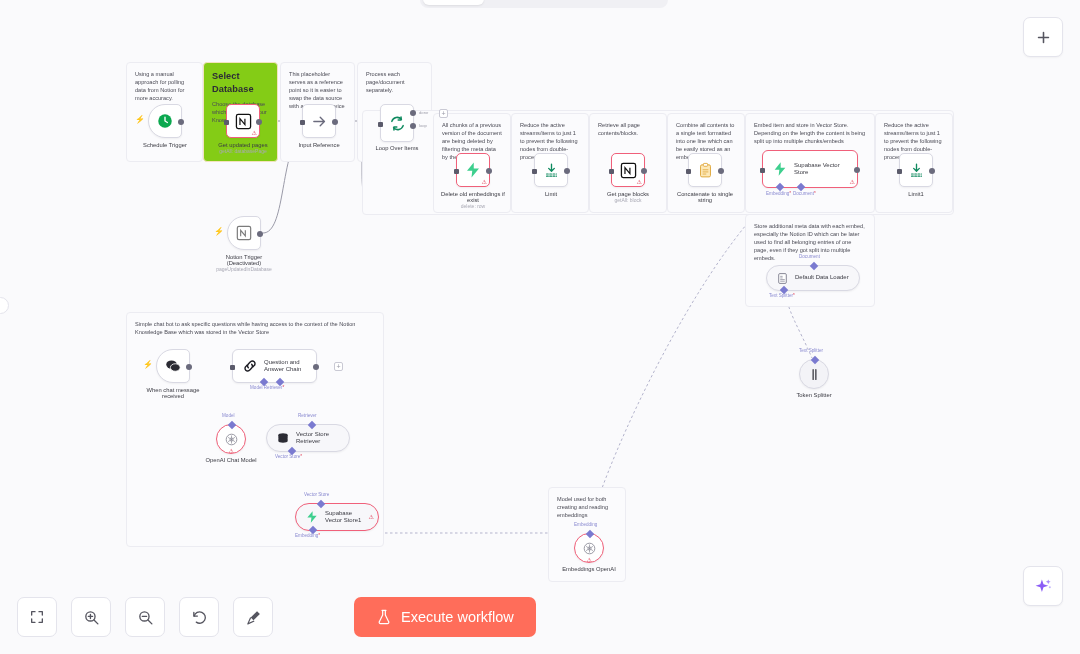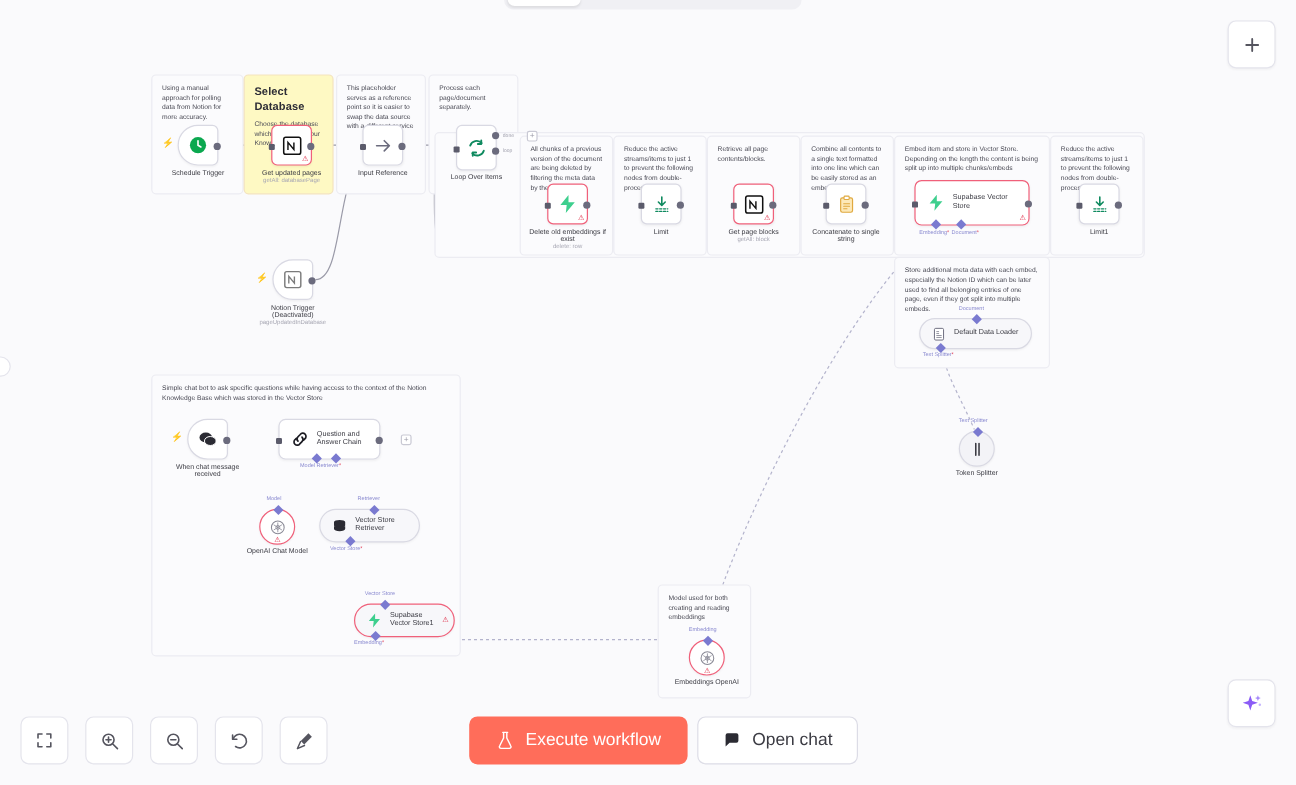--- a/index.html
+++ b/index.html
@@ -42,40 +42,40 @@
   }
 
   
   .toolbar { position: absolute; left: 17px; bottom: 17px; display: flex; gap: 14px; }
   .tbtn {
     width: 40px; height: 40px; background: #fff;
     border: 1px solid #e4e4ec; border-radius: 7px;
     display: flex; align-items: center; justify-content: center;
     color: #55555f;
   }
-  .actions { position: absolute; left: 391px; bottom: 17px; display: flex; gap: 8px; }
+  .actions { position: absolute; left: 354px; bottom: 17px; display: flex; gap: 20px; }
   .btn-exec {
     height: 40px; background: #ff6d5a; color: #fff; border: none; border-radius: 7px;
     display: flex; align-items: center; gap: 9px; padding: 0 22px;
     font-size: 14.5px; font-family: inherit;
   }
   .btn-chat {
     height: 40px; background: #fff; color: #3b3b43;
     border: 1px solid #dcdce6; border-radius: 7px;
     display: flex; align-items: center; gap: 9px; padding: 0 20px;
     font-size: 14.5px; font-family: inherit;
   }
 
   
   .note {
     position: absolute; border-radius: 4px; padding: 7px 8px;
     font-size: 5.6px; line-height: 1.45; color: #4a4a55; overflow: hidden;
   }
   .note.gray { background: #fbfbfd; border: 1px solid #ececf2; }
-  .note.yellow { background: #fef9c3; border: 1px solid #f3e3be; }
+  .note.yellow { background: #84cc16; border: 1px solid #f3e3be; }
   .note h3 { font-size: 8.6px; font-weight: 700; margin-bottom: 3px; color: #2d2d36; letter-spacing: .1px; }
   .note.yellow h3 { font-size: 9.2px; }
   .note p { font-size: 5.6px; }
   .bigframe { position: absolute; border: 1px solid #ececf2; background: #fbfbfd; border-radius: 4px; }
 
   
   .node { position: absolute; }
   .nbox {
     width: 34px; height: 34px; background: #fff;
     border: 1px solid #d9d9e3; border-radius: 5px;
@@ -537,21 +537,15 @@
     </div>
   </div>
 
   <div class="actions">
     <button class="btn-exec">
       <svg width="16" height="16" viewBox="0 0 24 24">
         <path d="M9 2h6M10 2v7L5 19a2 2 0 001.8 3h10.4A2 2 0 0019 19l-5-10V2" fill="none" stroke="#fff" stroke-width="1.8" stroke-linecap="round" stroke-linejoin="round"></path>
       </svg>
       <span>Execute workflow</span>
     </button>
-    <button class="btn-chat">
-      <svg width="16" height="16" viewBox="0 0 24 24">
-        <path d="M4 5.5A2.5 2.5 0 016.5 3h11A2.5 2.5 0 0120 5.5v7A2.5 2.5 0 0117.5 15H9l-5 4.5z" fill="#2b2b33"></path>
-      </svg>
-      <span>Open chat</span>
-    </button>
   </div>
 
 </div>
 
 </body></html>

